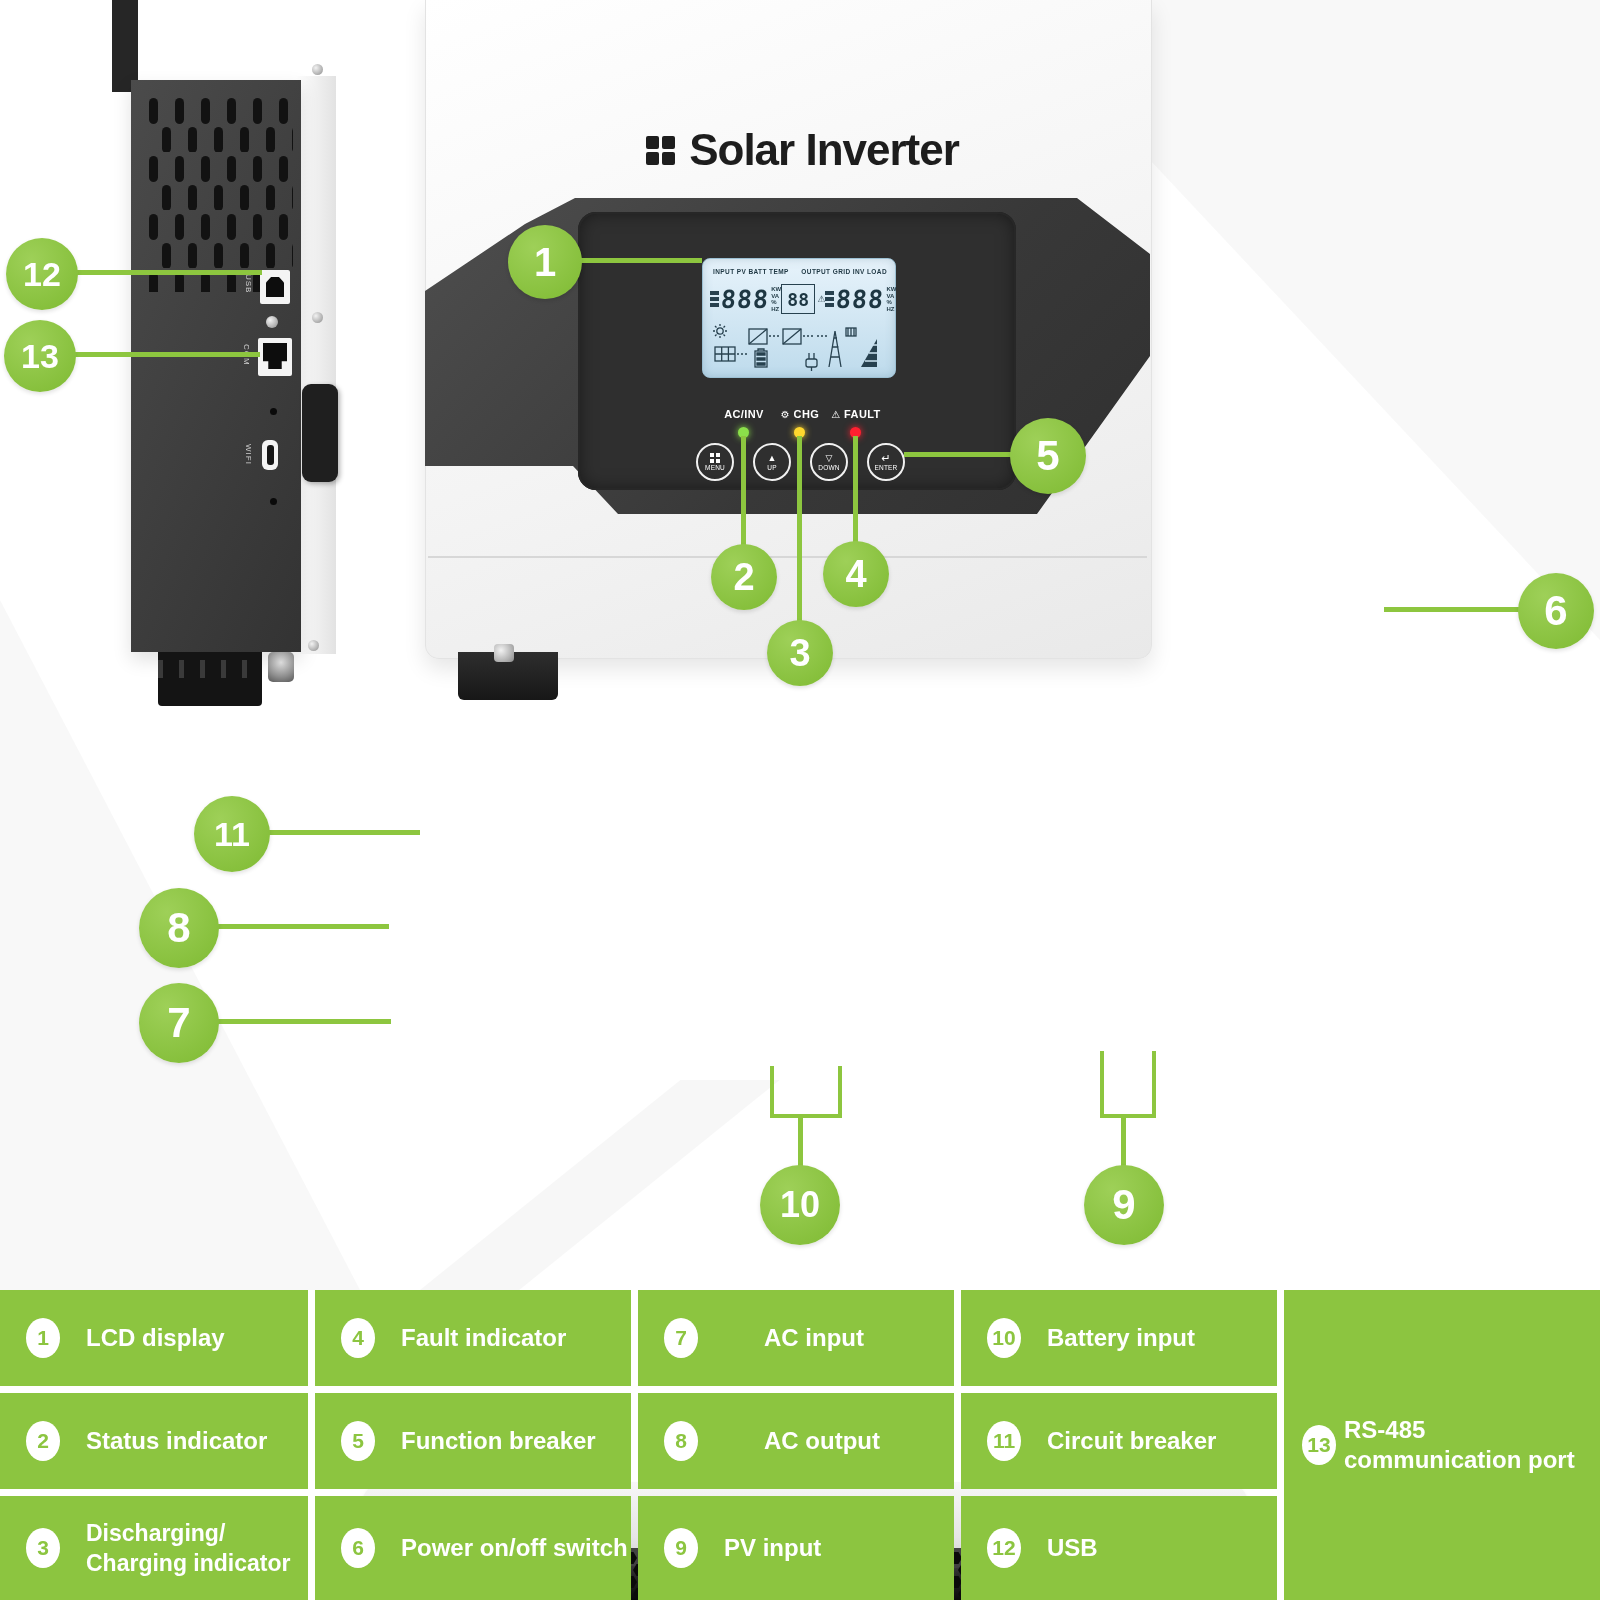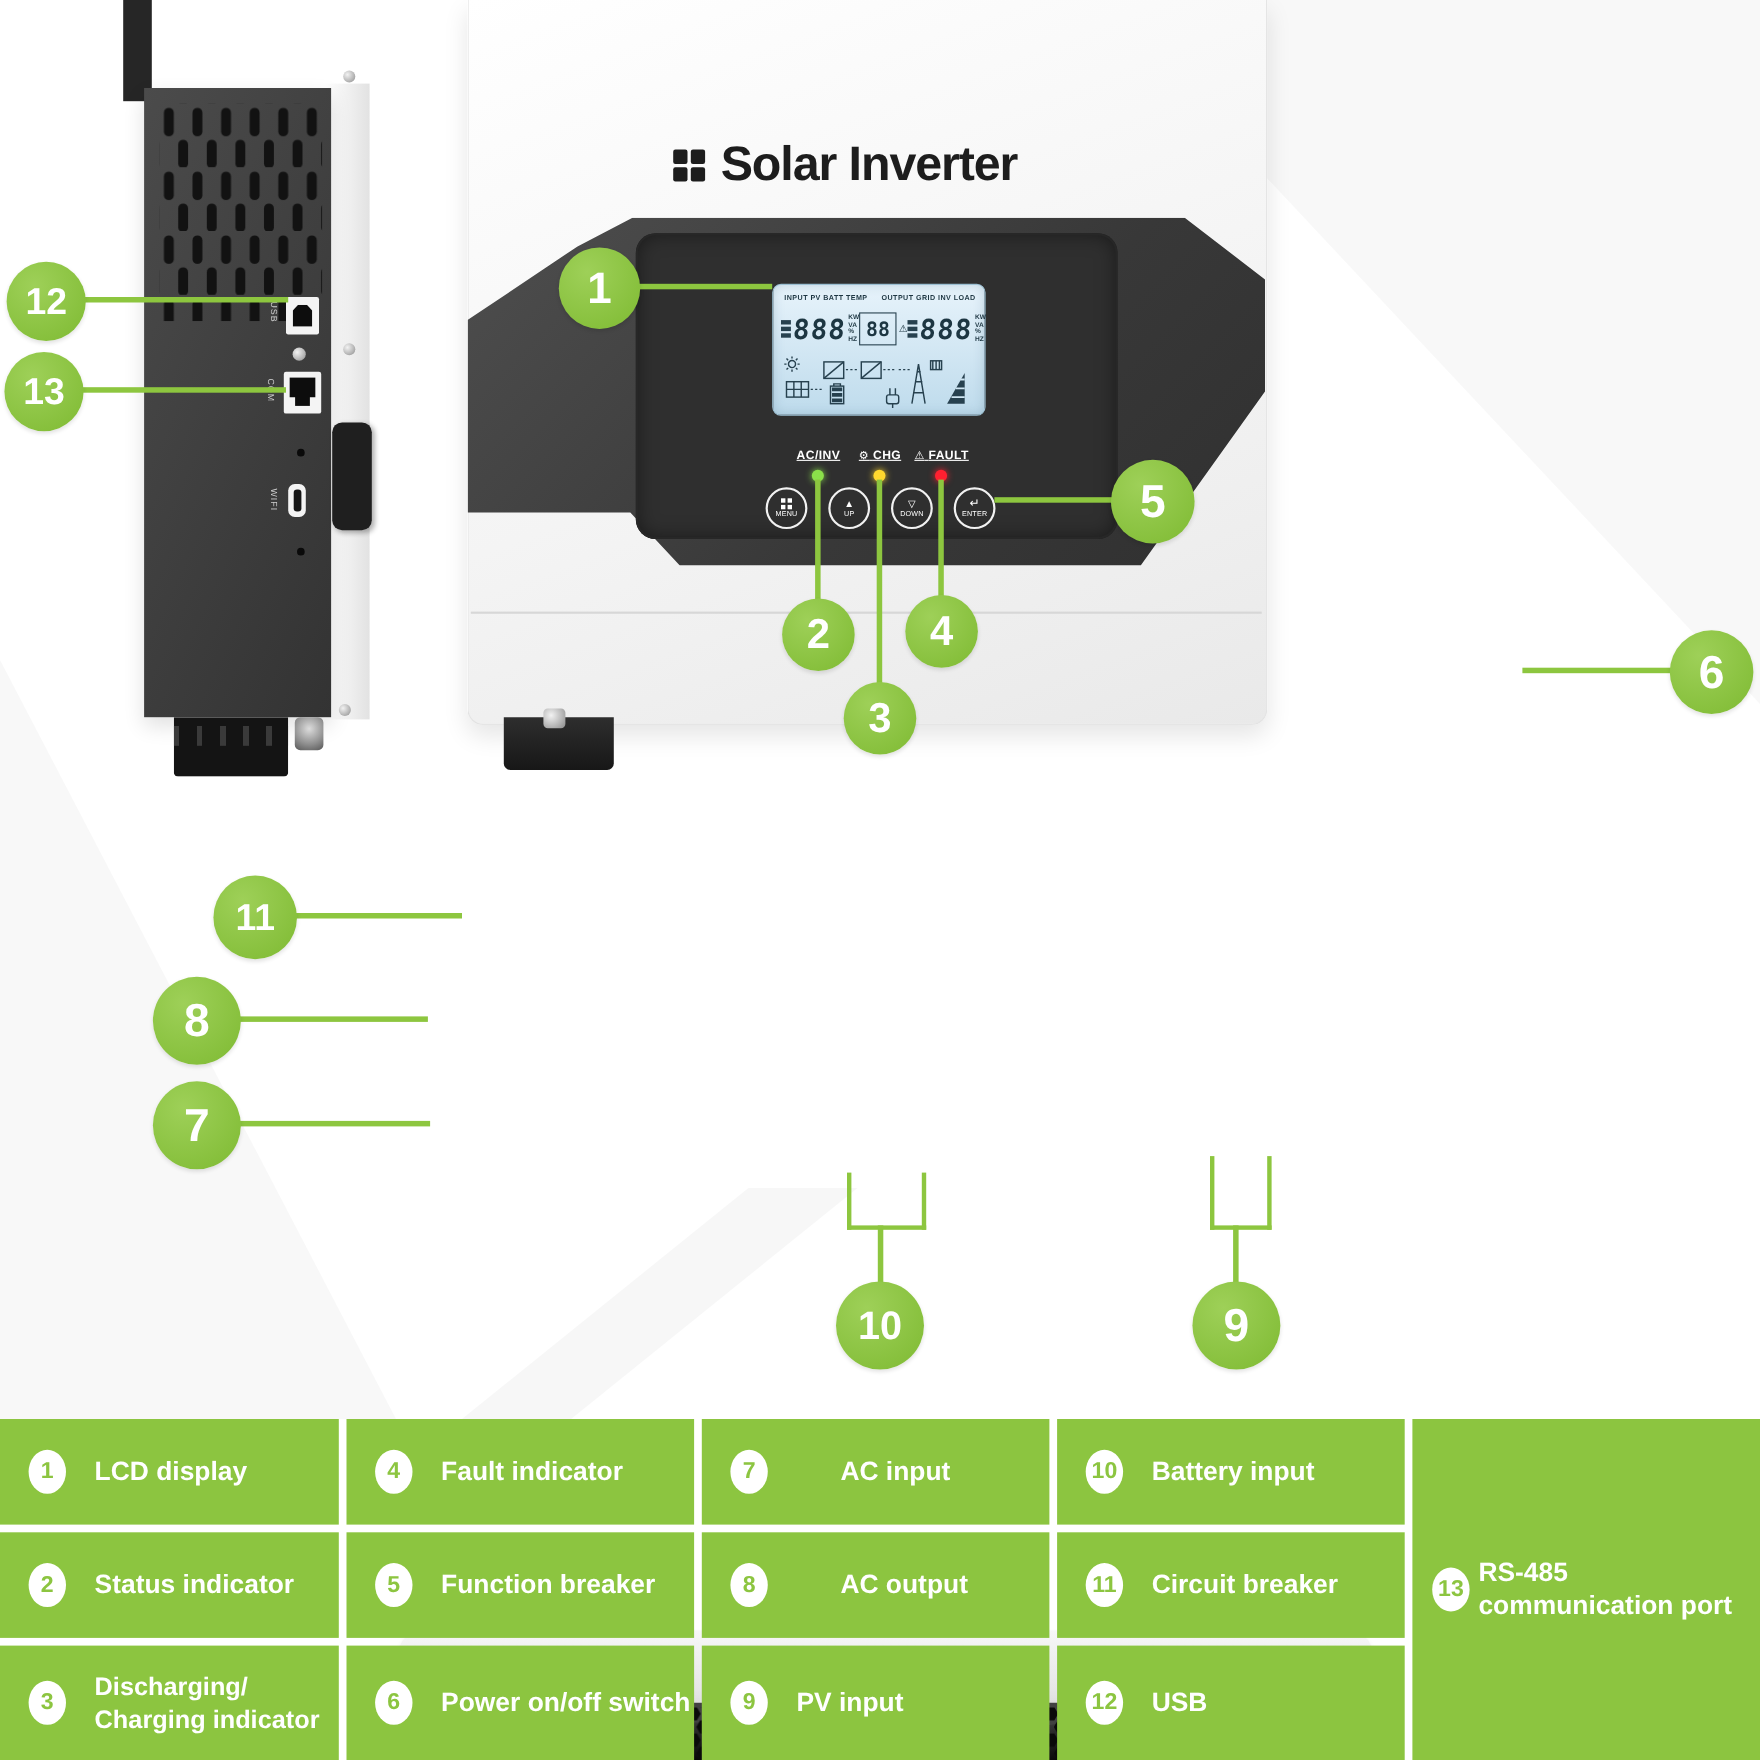--- a/index.html
+++ b/index.html
@@ -29,21 +29,21 @@
   
   .btn{position:absolute;width:38px;height:38px;border:2px solid #f1f1f1;border-radius:50%;
        box-sizing:border-box;display:flex;flex-direction:column;align-items:center;
        justify-content:center;gap:1px;color:#fff;z-index:6;}
   .btn .bicon{font-size:10px;line-height:10px;}
   .btn .blab{font-size:6.5px;line-height:7px;letter-spacing:.2px;}
   .menugrid{display:grid;grid-template-columns:4px 4px;grid-auto-rows:4px;gap:1.5px;}
   .menugrid span{background:#fff;display:block;}
   .led{position:absolute;width:11px;height:11px;border-radius:50%;z-index:6;}
   .indlab{position:absolute;transform:translateX(-50%);color:#fff;font-weight:bold;
-          font-size:11px;letter-spacing:.4px;z-index:6;white-space:nowrap;text-decoration:underline;}
+          font-size:11px;letter-spacing:.4px;z-index:6;white-space:nowrap;}
   
   .lcd{position:absolute;left:702px;top:258px;width:192px;height:118px;border-radius:8px;
        background:linear-gradient(180deg,#e7f3fb,#bedbec);border:1px solid #9cc0d3;
        box-shadow:inset 0 0 10px rgba(70,110,135,.25);z-index:6;color:#1d3642;}
   .lcdlab{position:absolute;top:9px;font-size:6.5px;font-weight:bold;letter-spacing:.4px;}
   .seg{font-family:"DejaVu Sans Mono","Liberation Mono",monospace;font-weight:bold;
        font-size:25px;line-height:25px;transform:skewX(-5deg);letter-spacing:1px;}
   .ustack{display:flex;flex-direction:column;gap:0;font-size:6px;font-weight:bold;line-height:6.5px;}
   .mstack{display:flex;flex-direction:column;gap:2px;}
   .mstack i{width:9px;height:4px;background:#27414f;display:block;}
@@ -123,21 +123,21 @@
                 background-image:repeating-linear-gradient(90deg,#3a3a3a 0 5px,#141414 5px 21px);background-size:100% 18px;background-repeat:no-repeat;background-position:0 8px, 0 0;"></div>
     <div class="abs" style="left:268px;top:652px;width:26px;height:30px;border-radius:5px;z-index:3;
                 background:radial-gradient(circle at 50% 35%,#dcdcdc,#8f8f8f 60%,#565656);"></div>
   </div>
 
   <div class="abs" style="left:0;top:0;width:1600px;height:720px;z-index:2;">
     <div class="abs" style="left:425px;top:0;width:725px;height:658px;background:linear-gradient(160deg,#ffffff 0%,#f4f4f4 55%,#e9e9e9 100%);
                 border:1px solid #e3e3e3;border-top:none;border-radius:0 0 14px 14px;box-shadow:0 10px 22px rgba(0,0,0,.10);"></div>
     <div class="abs" style="left:428px;top:556px;width:719px;height:2px;background:#d7d7d7;z-index:4;"></div>
 
-    <div class="abs" style="left:409px;top:118px;width:719px;height:64px;display:flex;align-items:center;justify-content:center;gap:14px;z-index:4;">
+    <div class="abs" style="left:443px;top:118px;width:719px;height:64px;display:flex;align-items:center;justify-content:center;gap:14px;z-index:4;">
       <div style="display:grid;grid-template-columns:13px 13px;grid-auto-rows:13px;gap:3px;">
         <span style="background:#1d1d1d;border-radius:2px;"></span>
           <span style="background:#1d1d1d;border-radius:2px;"></span>
         <span style="background:#1d1d1d;border-radius:2px;"></span>
           <span style="background:#1d1d1d;border-radius:2px;"></span>
       </div>
       <span style="font-size:44px;font-weight:bold;color:#1d1d1d;letter-spacing:-1px;">Solar Inverter</span>
     </div>
 
     <div class="abs" style="left:425px;top:196px;width:725px;height:322px;z-index:4;

